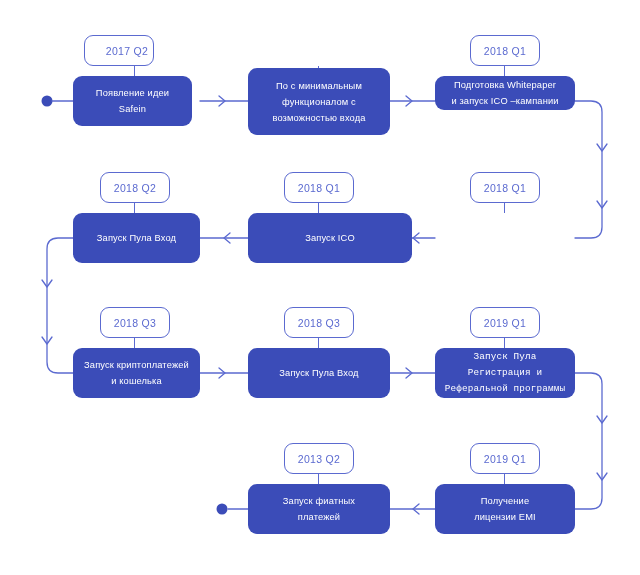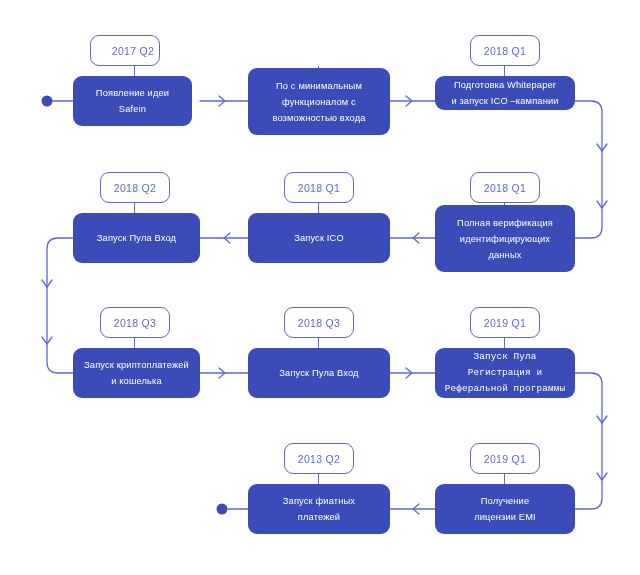--- a/index.html
+++ b/index.html
@@ -94,21 +94,21 @@
       <polyline points="597,473 602,480 607,473"></polyline>
 
       <line x1="435" y1="509" x2="390" y2="509"></line>
       <polyline points="419,504 413,509 419,514"></polyline>
 
       <line x1="248" y1="509" x2="228" y2="509"></line>
       <circle cx="222" cy="509" r="5.5" fill="#3b4cb8" stroke="none"></circle>
     </g>
   </svg>
 
-  <div class="pill" style="left:90px;top:35px;padding-left:16px;">
+  <div class="pill" style="left:84px;top:35px;padding-left:16px;">
     <span class="pill-label">2017 Q2</span>
   </div>
   <div class="pill-stem" style="left:134px;top:66px;height:10px;"></div>
   <div class="node" style="left:73px;top:76px;width:119px;height:50px;">
     <span class="node-label">Появление идеи
 Safein</span>
   </div>
 
   <div class="pill-stem" style="left:318px;top:66px;height:10px;"></div>
   <div class="node" style="left:248px;top:68px;width:142px;height:67px;align-items:center;">
@@ -123,31 +123,26 @@
   <div class="pill-stem" style="left:504px;top:66px;height:10px;"></div>
   <div class="node" style="left:435px;top:76px;width:140px;height:34px;">
     <span class="node-label">Подготовка Whitepaper
 и запуск ICO –кампании</span>
   </div>
 
   <div class="pill" style="left:470px;top:172px;">
     <span class="pill-label">2018 Q1</span>
   </div>
   <div class="pill-stem" style="left:504px;top:203px;height:10px;"></div>
-  <div class="node" style="left:435px;top:205px;width:140px;height:67px;">
-    <span class="node-label">Полная верификация
-идентифицирующих
-данных</span>
-  </div>
 
   <div class="pill" style="left:284px;top:172px;">
     <span class="pill-label">2018 Q1</span>
   </div>
   <div class="pill-stem" style="left:318px;top:203px;height:10px;"></div>
-  <div class="node" style="left:248px;top:213px;width:142px;height:50px;">
+  <div class="node" style="left:248px;top:213px;width:164px;height:50px;">
     <span class="node-label">Запуск ICO</span>
   </div>
 
   <div class="pill" style="left:100px;top:172px;">
     <span class="pill-label">2018 Q2</span>
   </div>
   <div class="pill-stem" style="left:134px;top:203px;height:10px;"></div>
   <div class="node" style="left:73px;top:213px;width:127px;height:50px;">
     <span class="node-label">Запуск Пула Вход</span>
   </div>

